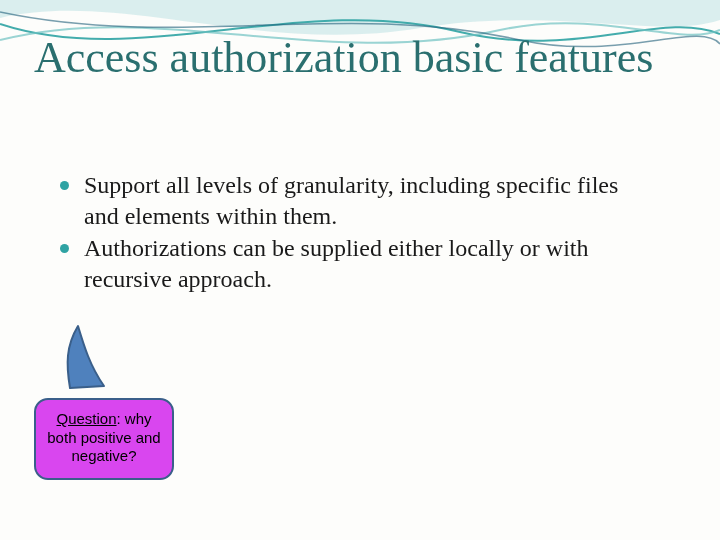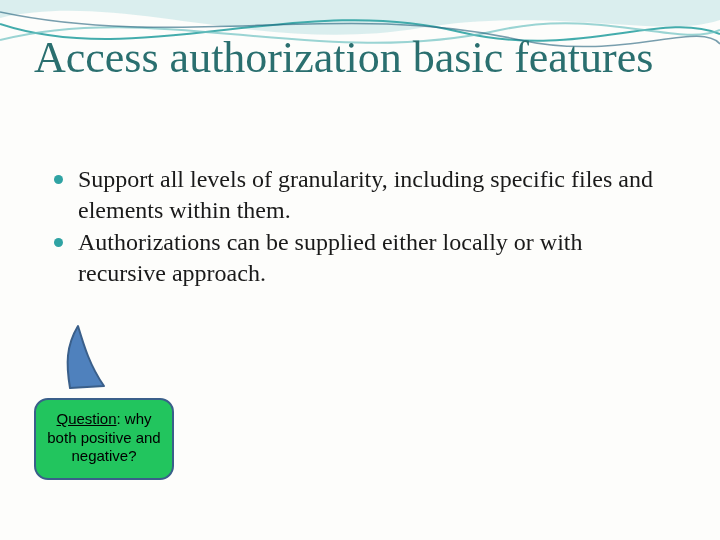--- a/index.html
+++ b/index.html
@@ -40,21 +40,21 @@
     position: absolute;
     left: 44px;
     top: 158px;
     right: 50px;
     font-size: 24px;
     line-height: 1.28;
     color: #1a1a1a;
   }
   .body ul {
     list-style: none;
-    margin: 6px;
+    margin: 12px;
     padding: 0;
   }
   .body li {
     position: relative;
     padding-left: 28px;
     margin-bottom: 2px;
   }
   .body li::before {
     content: "";
     position: absolute;
@@ -75,21 +75,21 @@
     width: 140px;
     height: 110px;
     pointer-events: none;
   }
   .callout-bubble {
     position: absolute;
     left: 0;
     bottom: 0;
     width: 140px;
     box-sizing: border-box;
-    background: #22c55e;
+    background: #d946ef;
     border: 2px solid #3a5f8a;
     border-radius: 14px;
     color: #000;
     font-family: Arial, Helvetica, sans-serif;
     font-size: 15px;
     line-height: 1.25;
     text-align: center;
     padding: 10px 10px 12px 10px;
   }
   .qlabel { text-decoration: underline; }

